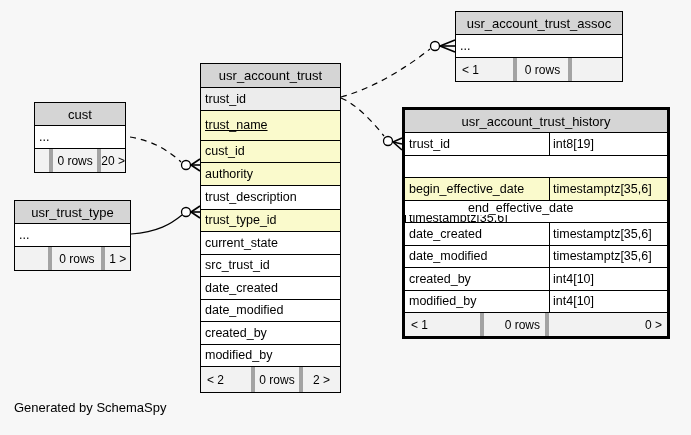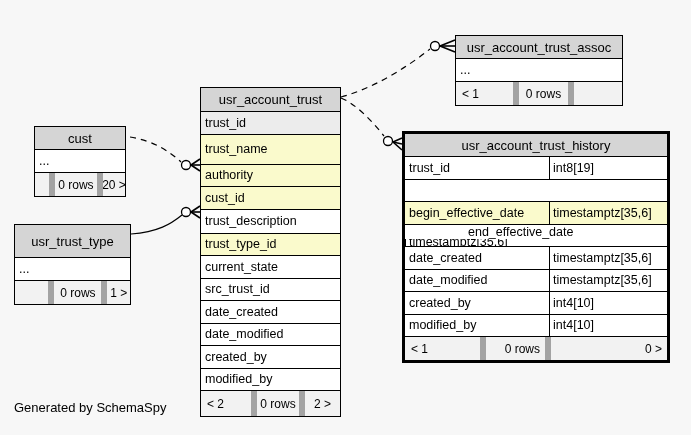--- a/index.html
+++ b/index.html
@@ -24,21 +24,20 @@
   .rel-crow{stroke:#000;stroke-width:1.6px;}
 
   .tbl{
     position:absolute;
     box-sizing:border-box;
     border:1px solid #000;
     background:#14b8a6;
     font-size:12.5px;
     color:#000;
     z-index:2;
-    margin-top:24px;
   }
   .tbl.emph{border:3px solid #000;}
   .tbl-header{
     box-sizing:border-box;
     display:flex;align-items:center;justify-content:center;
     background:var(--header-bg,#d5d5d5);
     border-bottom:1px solid #000;
     font-size:13px;
     white-space:nowrap;overflow:hidden;
   }
@@ -73,21 +72,21 @@
     display:flex;
     background:var(--footer-bg,#f2f2f2);
     font-size:12px;
   }
   .foot-cell{
     box-sizing:border-box;
     display:flex;align-items:center;
     overflow:hidden;
     white-space:nowrap;
   }
-  .foot-cell + .foot-cell{border-left:6px solid #a3a3a3;}
+  .foot-cell + .foot-cell{border-left:4px solid #a3a3a3;}
   .align-left{justify-content:flex-start;padding-left:6px;}
   .align-center{justify-content:center;}
   .align-right{justify-content:flex-end;padding-right:5px;}
 
   .note{
     position:absolute;
     left:14px;top:400px;
     font-size:13px;
     color:#000;
     z-index:2;
@@ -133,43 +132,43 @@
       <div class="tbl-row bg-plain" style="height: 23px;">
         <span class="col-name">...</span>
       </div>
       <div class="tbl-footer" style="height: 23px;">
         <div class="foot-cell align-center" style="width: 17px;"></div>
         <div class="foot-cell align-center" style="width: 58px;">0 rows</div>
         <div class="foot-cell align-center" style="width: 33px;">20 &gt;</div>
       </div>
     </div>
     <div class="tbl" style="left: 14px; top: 200px; width: 117px;">
-      <div class="tbl-header" style="height: 33px;">usr_trust_type</div>
+      <div class="tbl-header" style="height: 23px;">usr_trust_type</div>
       <div class="tbl-row bg-plain" style="height: 23px;">
         <span class="col-name">...</span>
       </div>
       <div class="tbl-footer" style="height: 23px;">
         <div class="foot-cell align-center" style="width: 34px;"></div>
         <div class="foot-cell align-center" style="width: 54px;">0 rows</div>
         <div class="foot-cell align-center" style="width: 29px;">1 &gt;</div>
       </div>
     </div>
     <div class="tbl" style="left: 200px; top: 63px; width: 141px;">
       <div class="tbl-header" style="height: 24px;">usr_account_trust</div>
       <div class="tbl-row bg-pk" style="height: 22.5px;">
         <span class="col-name">trust_id</span>
       </div>
-      <div class="tbl-row bg-indexed" style="height: 30px;">
+      <div class="tbl-row bg-indexed" style="height: 30px; text-decoration: underline;">
         <span class="col-name">trust_name</span>
       </div>
       <div class="tbl-row bg-indexed" style="height: 22.5px;">
+        <span class="col-name">cust_id</span>
+      </div>
+      <div class="tbl-row bg-indexed" style="height: 22.5px;">
         <span class="col-name">authority</span>
-      </div>
-      <div class="tbl-row bg-indexed" style="height: 22.5px;">
-        <span class="col-name">cust_id</span>
       </div>
       <div class="tbl-row bg-plain" style="height: 24px;">
         <span class="col-name">trust_description</span>
       </div>
       <div class="tbl-row bg-indexed" style="height: 22.5px;">
         <span class="col-name">trust_type_id</span>
       </div>
       <div class="tbl-row bg-plain" style="height: 22.5px;">
         <span class="col-name">current_state</span>
       </div>

